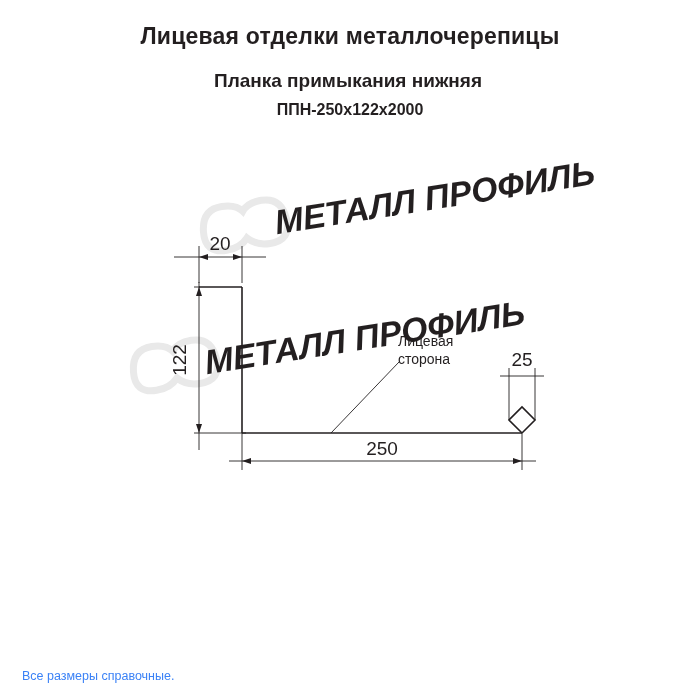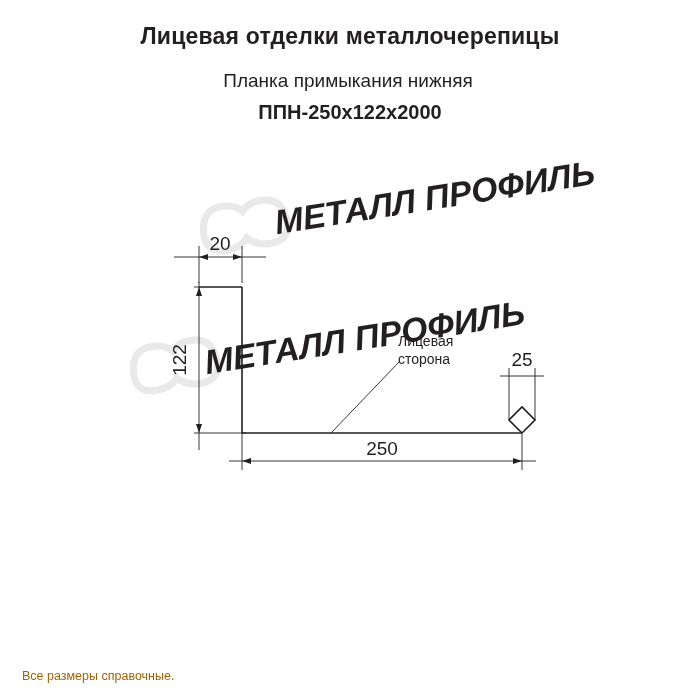--- a/index.html
+++ b/index.html
@@ -30,26 +30,26 @@
   }
   .title-main {
     font-size: 23px;
     font-weight: bold;
     letter-spacing: 0.2px;
     margin: 0 0 22px 0;
     line-height: 1.1;
   }
   .title-sub {
     font-size: 19px;
-    font-weight: normal;
+    font-weight: bold;
     margin: 0 4px 9px 0;
     line-height: 1.1;
   }
   .title-code {
-    font-size: 20px;
+    font-size: 16px;
     font-weight: bold;
     margin: 0;
     line-height: 1.1;
   }
   .drawing {
     position: absolute;
     top: 150px;
     left: 14px;
     width: 648px;
     height: 400px;
@@ -61,21 +61,21 @@
     width: 700px;
     height: 400px;
     pointer-events: none;
   }
   .footer {
     position: absolute;
     left: 22px;
     bottom: 14px;
     font-size: 12.5px;
     line-height: 1.5;
-    color: #a16207;
+    color: #3b82f6;
   }
   .footer div {
     white-space: nowrap;
   }
   svg text {
     font-family: "Liberation Sans", sans-serif;
     fill: #231f20;
   }
 </style>
 </head>

